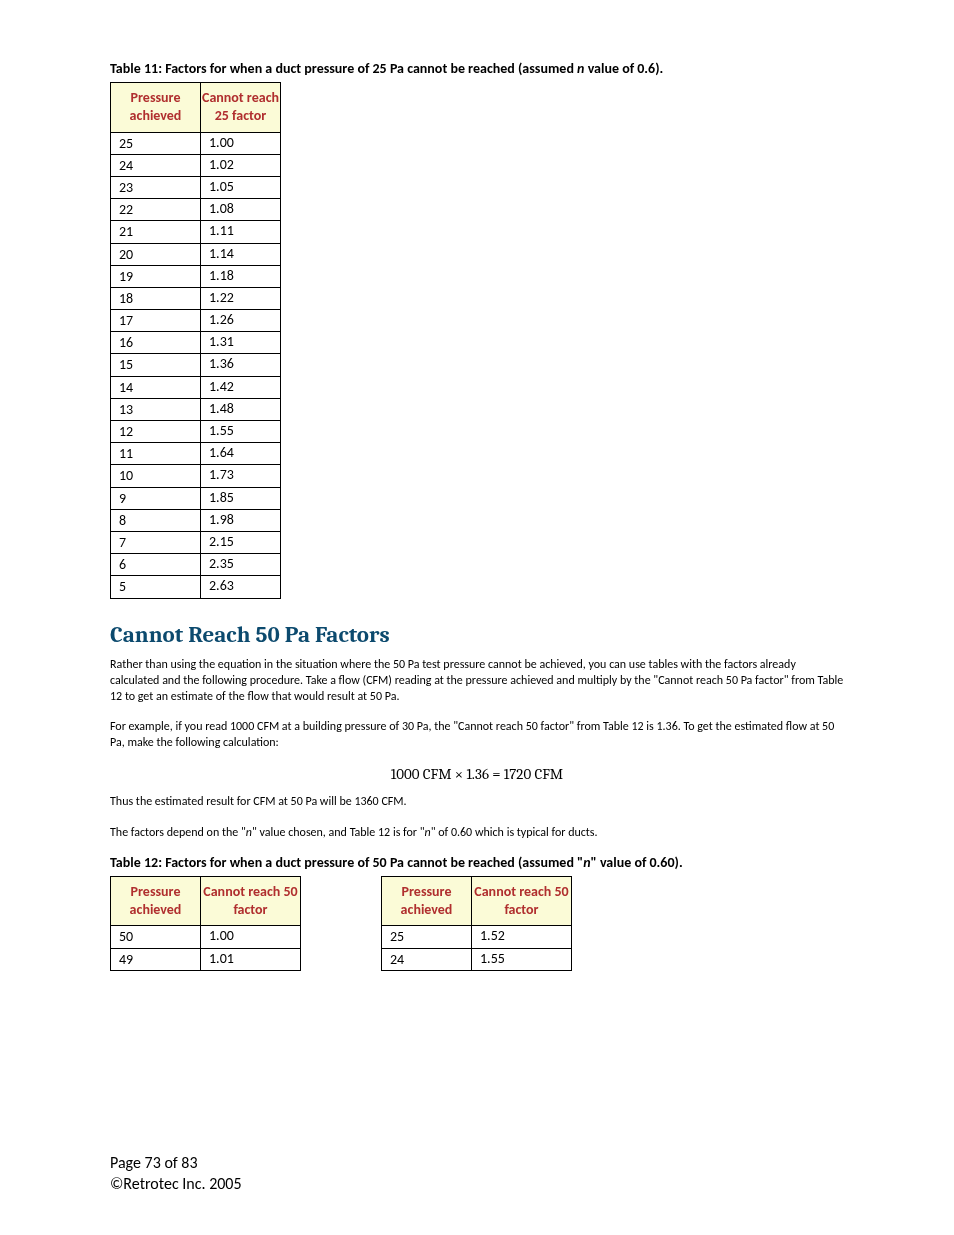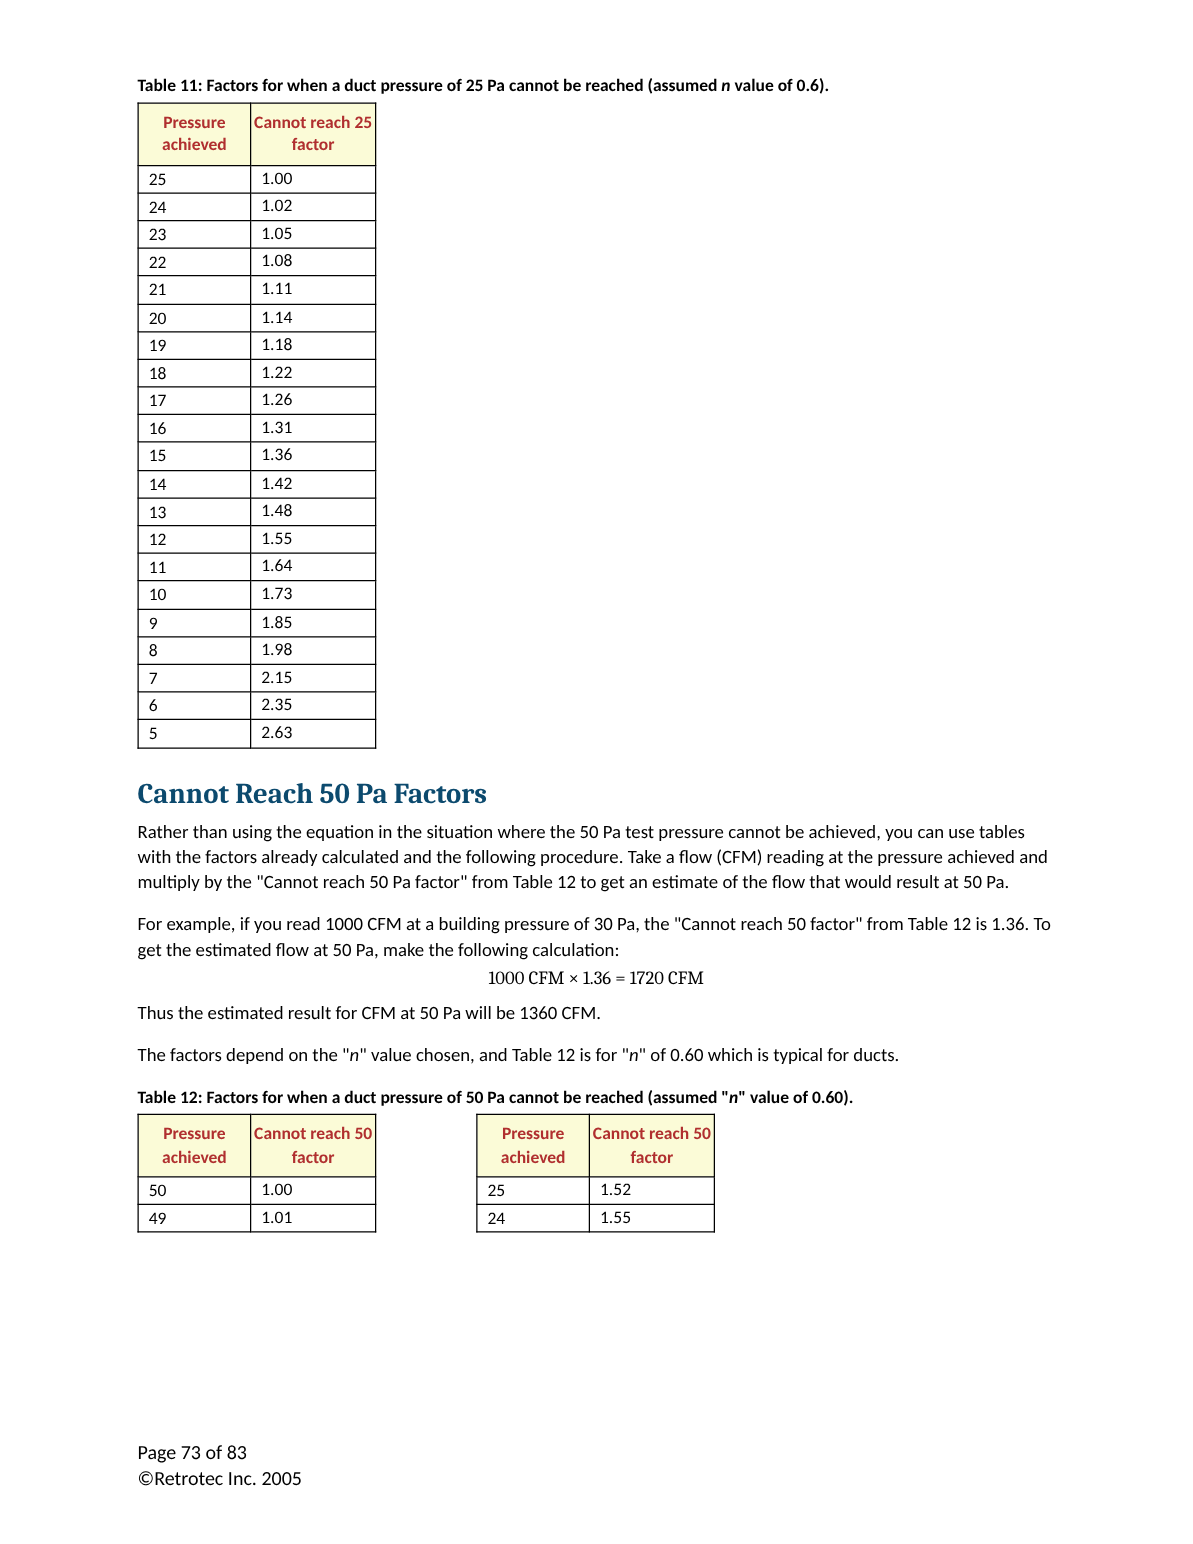--- a/index.html
+++ b/index.html
@@ -50,32 +50,32 @@
     text-align: left;
     vertical-align: bottom;
     padding-bottom: 1px;
   }
   table.data td.fcol {
     text-align: left;
     vertical-align: top;
     padding-top: 1px;
   }
   .t11 th:first-child, .t11 td:first-child { width: 90px; }
-  .t11 th:last-child,  .t11 td:last-child  { width: 100px; }
+  .t11 th:last-child,  .t11 td:last-child  { width: 80px; }
   .t12 th:first-child, .t12 td:first-child { width: 90px; }
   .t12 th:last-child,  .t12 td:last-child  { width: 100px; margin-top: 12px; }
   h2.section {
     font-family: Cambria, Georgia, serif;
     font-size: 23px;
     font-weight: bold;
     margin: 22px 0 8px 0;
     color: #0c4a6e;
   }
   p.body {
-    font-size: 15px;
+    font-size: 12px;
     margin: 0 0 14px 0;
     line-height: 1.35;
   }
   .equation {
     text-align: center;
     font-family: Cambria, Georgia, serif;
     font-size: 15px;
     margin: 2px 0 10px 0;
   }
   .italic { font-style: italic; }
@@ -192,21 +192,21 @@
           <td class="pcol">5</td>
           <td class="fcol">2.63</td>
         </tr>
       </tbody>
   </table>
 
   <h2 class="section">Cannot Reach 50 Pa Factors</h2>
 
   <p class="body">Rather than using the equation in the situation where the 50 Pa test pressure cannot be achieved, you can use tables with the factors already calculated and the following procedure.  Take a flow (CFM) reading at the pressure achieved and multiply by the "Cannot reach 50 Pa factor" from Table 12 to get an estimate of the flow that would result at 50 Pa.</p>
 
-  <p class="body" style="margin-bottom:2px">For example, if you read 1000 CFM at a building pressure of 30 Pa, the "Cannot reach 50 factor" from Table 12 is 1.36.  To get the estimated flow at 50 Pa, make the following calculation:</p>
+  <p class="body" style="margin-bottom:15px">For example, if you read 1000 CFM at a building pressure of 30 Pa, the "Cannot reach 50 factor" from Table 12 is 1.36.  To get the estimated flow at 50 Pa, make the following calculation:</p>
   <div class="equation">1000 CFM  ×  1.36  =  1720 CFM</div>
 
   <p class="body">Thus the estimated result for CFM at 50 Pa will be 1360 CFM.</p>
 
   <p class="body">
     <span>The factors depend on the "</span><span class="italic">n</span><span>" value chosen, and Table 12 is for "</span><span class="italic">n</span><span>" of 0.60 which is typical for ducts.</span>
   </p>
 
   <p class="caption">
     <span>Table 12:  Factors for when a duct pressure of 50 Pa cannot be reached (assumed "</span><span class="italic">n</span><span>" value of 0.60).</span>

